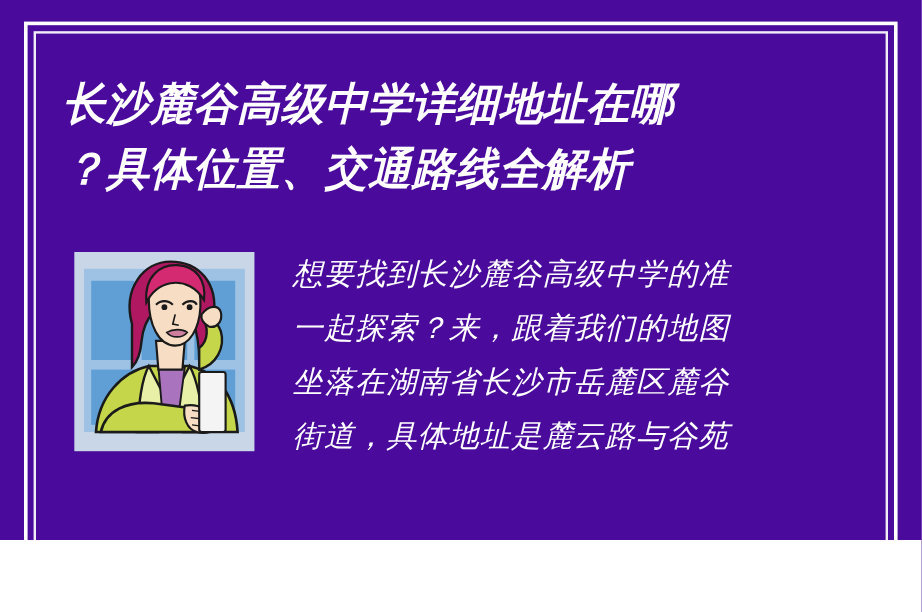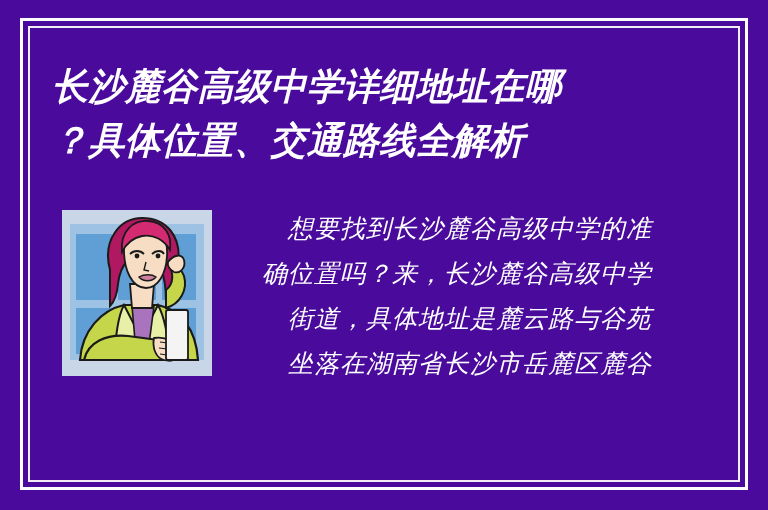--- a/index.html
+++ b/index.html
@@ -8,21 +8,21 @@
   }
   body {
     width: 768px;
     height: 510px;
     overflow: hidden;
     font-family: "Liberation Sans", sans-serif;
   }
   #poster {
     position: relative;
     width: 768px;
-    height: 510px;
+    height: 450px;
     background: #4a0b9c;
     overflow: hidden;
   }
   
   .frame-outer {
     position: absolute;
     left: 20px;
     top: 18px;
     width: 728px;
     height: 472px;
@@ -67,24 +67,23 @@
     top: 210px;
     width: 150px;
     height: 166px;
     background: #c9d6e8;
     overflow: hidden;
   }
   .illu-svg { display: block; width: 150px; height: 166px; }
   
   .bodycopy {
     position: absolute;
-    left: 232px;
+    left: 244px;
     top: 206px;
     width: 420px;
-    text-align: right;
   }
   .body-line {
     display: block;
     color: #ffffff;
     font-family: "DejaVu Serif", "Liberation Serif", serif;
     font-size: 25px;
     font-style: italic;
     line-height: 45px;
     letter-spacing: 1px;
     white-space: nowrap;
@@ -167,18 +166,18 @@
       <path d="M92 128 C104 126 114 132 116 142 C117 150 110 152 102 150 C94 148 90 138 92 128 Z" fill="#f6ddc4" stroke="#1a1a1a" stroke-width="1.8"></path>
       <path d="M98 132 L114 134 M97 138 L114 140 M98 144 L112 146" stroke="#1a1a1a" stroke-width="1.1" fill="none"></path>
 
       <rect x="104" y="100" width="22" height="50" rx="2" fill="#f4f4f4" stroke="#1a1a1a" stroke-width="1.8"></rect>
       <rect x="0" y="0" width="150" height="166" fill="none" stroke="#c9d6e8" stroke-width="0"></rect>
     </svg>
   </div>
 
   <div class="bodycopy">
     <span class="body-line">想要找到长沙麓谷高级中学的准</span>
-    <span class="body-line">确位置吗？来，长沙麓谷高级中学</span>
+    <span class="body-line">一起探索？来，跟着我们的地图</span>
+    <span class="body-line">坐落在湖南省长沙市岳麓区麓谷</span>
     <span class="body-line">街道，具体地址是麓云路与谷苑</span>
-    <span class="body-line">坐落在湖南省长沙市岳麓区麓谷</span>
   </div>
 
 </div>
 
 </body></html>

